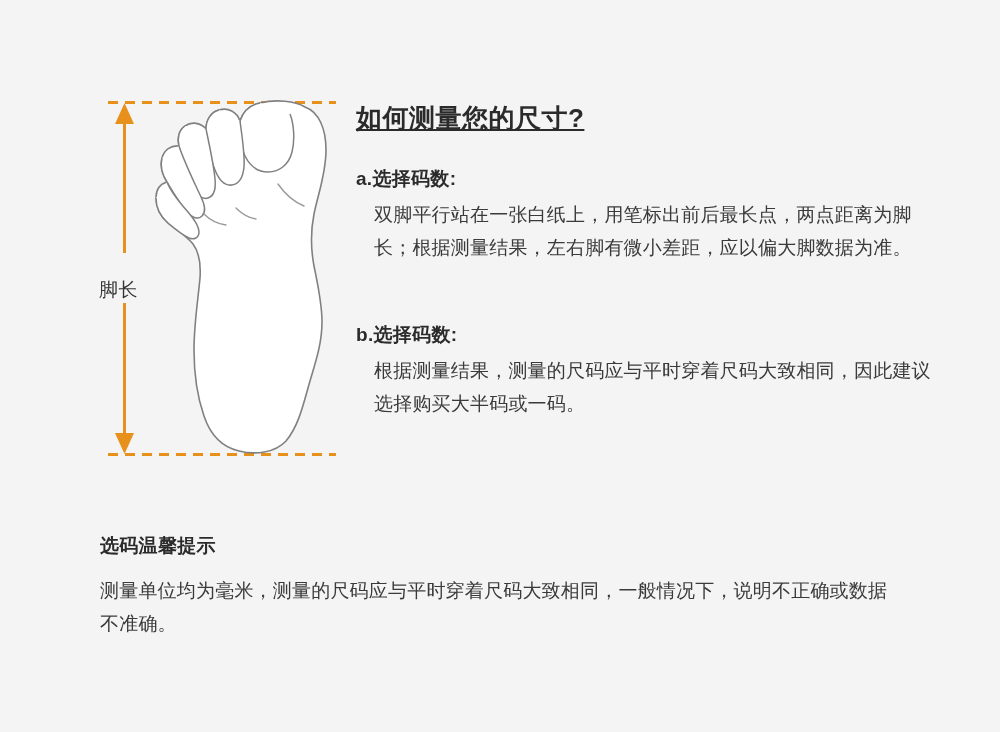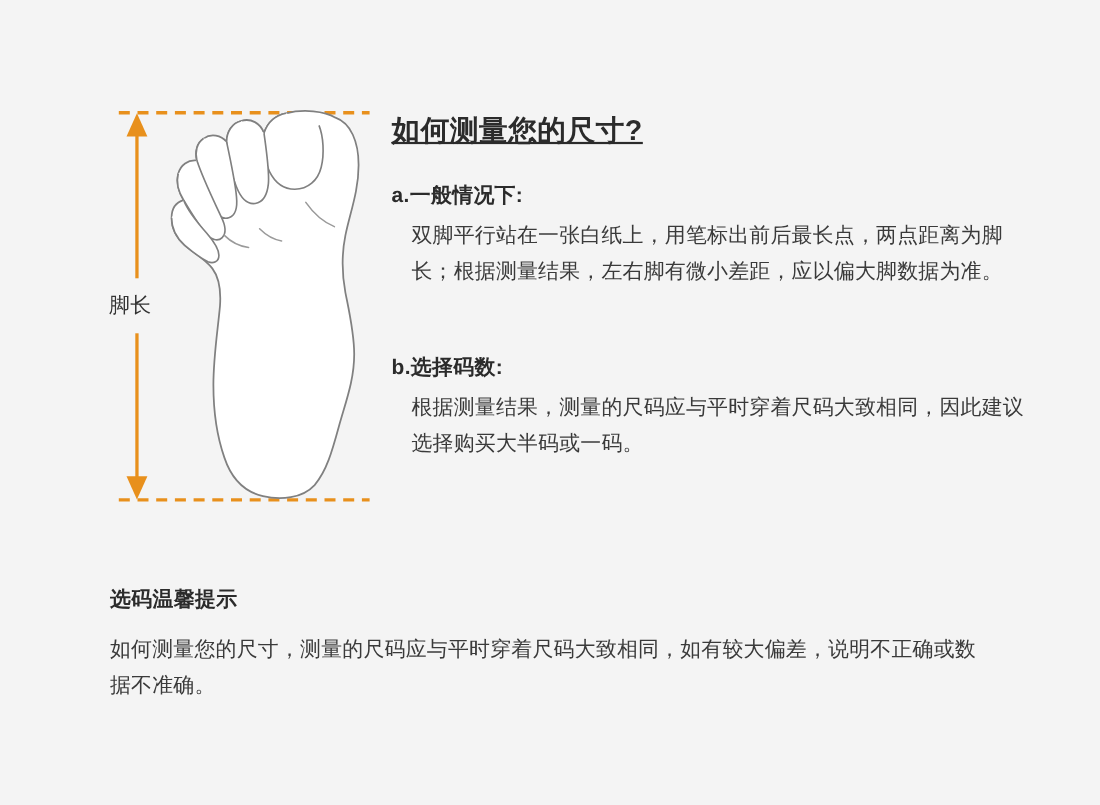--- a/index.html
+++ b/index.html
@@ -189,37 +189,37 @@
         <line x1="24.5" y1="22" x2="24.5" y2="155" stroke="#e8901c" stroke-width="3"></line>
         <polygon points="24.5,5 34,26 15,26" fill="#e8901c"></polygon>
       </g>
 
       <g>
         <line x1="24.5" y1="205" x2="24.5" y2="338" stroke="#e8901c" stroke-width="3"></line>
         <polygon points="24.5,356 34,335 15,335" fill="#e8901c"></polygon>
       </g>
     </svg>
 
-    <span class="foot-label" style="position:absolute; left:-1px; top:169px;">脚长</span>
+    <span class="foot-label" style="position:absolute; left:-1px; top:180px;">脚长</span>
   </div>
 
   <div id="text-col">
 
     <h1 class="main-title">如何测量您的尺寸?</h1>
 
     <div class="section">
-      <div class="section-heading">a.一般情况下:</div>
+      <div class="section-heading">a.选择码数:</div>
       <p class="section-body">双脚平行站在一张白纸上，用笔标出前后最长点，两点距离为脚长；根据测量结果，左右脚有微小差距，应以偏大脚数据为准。</p>
     </div>
 
     <div class="section second">
       <div class="section-heading">b.选择码数:</div>
       <p class="section-body">根据测量结果，测量的尺码应与平时穿着尺码大致相同，因此建议选择购买大半码或一码。</p>
     </div>
 
   </div>
 
   <div id="tip-block">
     <div class="tip-title">选码温馨提示</div>
-    <p class="tip-body">如何测量您的尺寸，测量的尺码应与平时穿着尺码大致相同，如有较大偏差，说明不正确或数据不准确。</p>
+    <p class="tip-body">测量单位均为毫米，测量的尺码应与平时穿着尺码大致相同，一般情况下，说明不正确或数据不准确。</p>
   </div>
 
 </div>
 
 </body></html>

